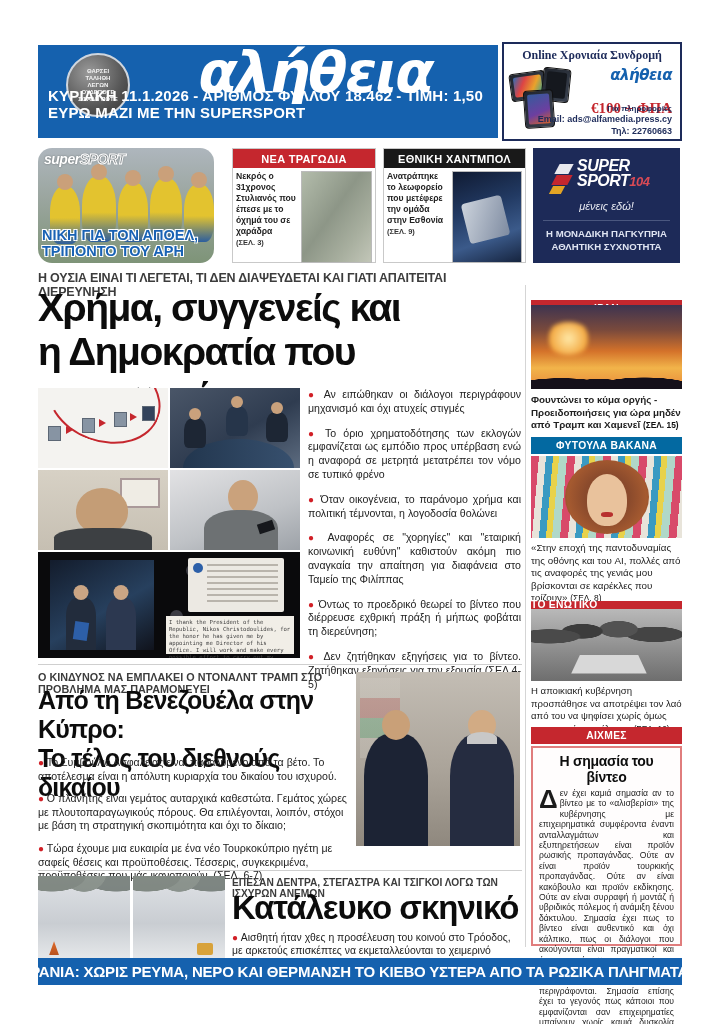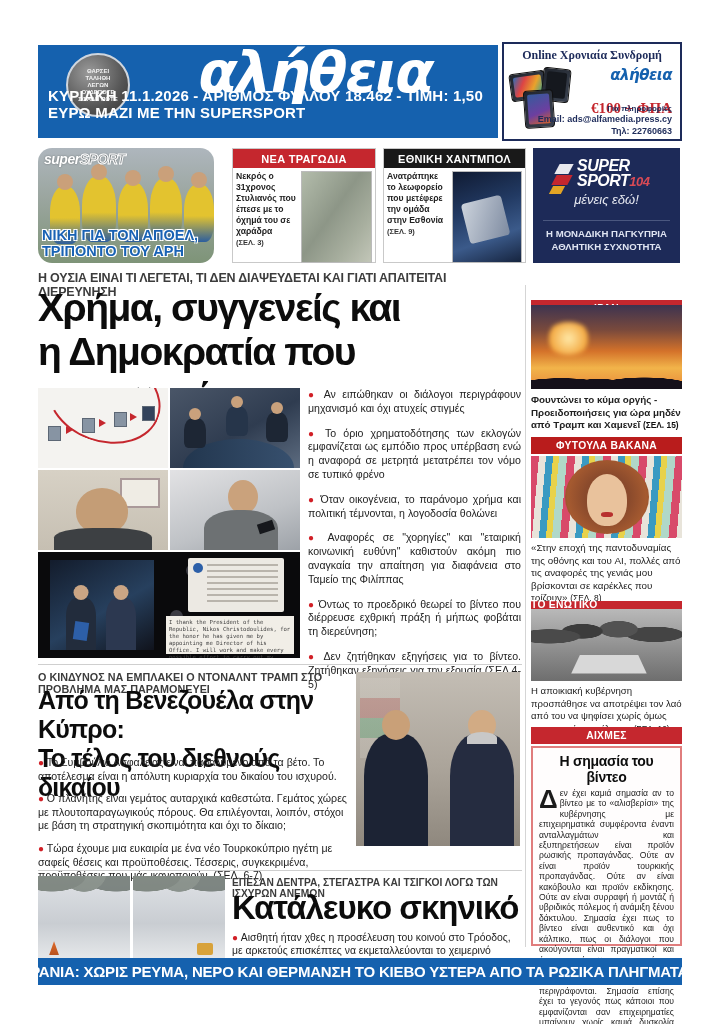--- a/index.html
+++ b/index.html
@@ -71,21 +71,21 @@
         background:linear-gradient(120deg,#cdd4dd,#7d8aa0);transform:rotate(-14deg);border-radius:4px;}
   .ss104{left:533px;top:148px;width:147px;height:115px;background:#1d2a58;color:#fff;text-align:center;}
   .swoosh{position:absolute;left:24px;top:16px;width:16px;height:26px;}
   .swoosh i{position:absolute;display:block;}
   .swoosh .s1{left:0;top:0;width:14px;height:10px;background:#e8e8ee;transform:skewX(-28deg);}
   .swoosh .s2{left:-3px;top:11px;width:16px;height:10px;background:#c5272e;transform:skewX(-28deg);}
   .swoosh .s3{left:-6px;top:22px;width:12px;height:8px;background:#e3a424;transform:skewX(-28deg);}
   .ss-logo{position:absolute;left:44px;top:10px;text-align:left;font-style:italic;font-weight:bold;
         letter-spacing:-0.5px;line-height:15px;font-size:16px;}
   .ss-num{color:#d84a55;font-size:13px;}
-  .ss-tag{position:absolute;left:0;top:44px;width:100%;font-style:italic;font-size:13px;color:#e8eaf2;}
+  .ss-tag{position:absolute;left:0;top:52px;width:100%;font-style:italic;font-size:11px;color:#e8eaf2;}
   .ss-sub{position:absolute;left:10px;top:72px;width:127px;border-top:1px solid #4a577f;padding-top:7px;
         font-weight:bold;font-size:9.6px;line-height:12.5px;color:#dfe4f2;}
 
   
   .lead-kicker{left:38px;top:271px;width:482px;font-weight:bold;font-size:12.5px;color:#3c3c3c;letter-spacing:-0.2px;}
   .lead-head{left:38px;top:286px;width:484px;font-weight:800;font-size:39px;line-height:44px;
         color:#0c0c0c;letter-spacing:-1.5px;font-stretch:condensed;}
   .collage{left:38px;top:388px;width:262px;height:270px;background:#fff;}
   .tile{position:absolute;overflow:hidden;}
   .tA{left:0;top:0;width:130px;height:80px;background:#f4f3f0;}
@@ -129,21 +129,21 @@
   .c1{left:148px;top:12px;} .c2{left:168px;top:16px;} .c3{left:132px;top:58px;}
 
   .lead-bullets{left:308px;top:388px;width:213px;font-size:10.6px;line-height:13.8px;color:#222;}
   .lead-bullets .blt{margin-bottom:11px;text-align:justify;}
   .blt::before{content:"● ";color:#d11f26;font-size:10px;}
 
   
   .vdiv{left:525px;top:285px;width:1px;height:662px;background:#d5d5d5;}
   .side-head{left:531px;width:151px;height:17px;display:flex;align-items:center;justify-content:center;
         color:#fff;font-weight:bold;font-size:10.3px;letter-spacing:0.3px;}
-  .red-bg{background:#c5272e;} .black-bg{background:#b91c1c;}
+  .red-bg{background:#c5272e;} .black-bg{background:#0369a1;}
   .sh-iran{top:300px;} .ph-iran{left:531px;top:305px;width:151px;height:84px;
         background:linear-gradient(180deg,#3d3350 0%,#7a4a3c 30%,#d4722a 55%,#f2b44a 75%,#e8883a 100%);position:absolute;overflow:hidden;}
   .ph-iran::before{content:"";position:absolute;left:10%;top:20%;width:30%;height:40%;border-radius:50%;
         background:radial-gradient(circle,#ffe9a8,#f2a43a 70%,transparent 71%);filter:blur(2px);}
   .ph-iran::after{content:"";position:absolute;left:0;bottom:0;width:100%;height:30%;
         background:radial-gradient(ellipse at 20% 100%,#15101a 30%,transparent 31%),
                    radial-gradient(ellipse at 45% 100%,#15101a 28%,transparent 29%),
                    radial-gradient(ellipse at 75% 100%,#15101a 32%,transparent 33%);}
   .cap{left:531px;width:151px;font-size:9.8px;line-height:12.6px;color:#222;font-weight:bold;position:absolute;}
   .cap .pg{font-size:8.4px;color:#111;}

